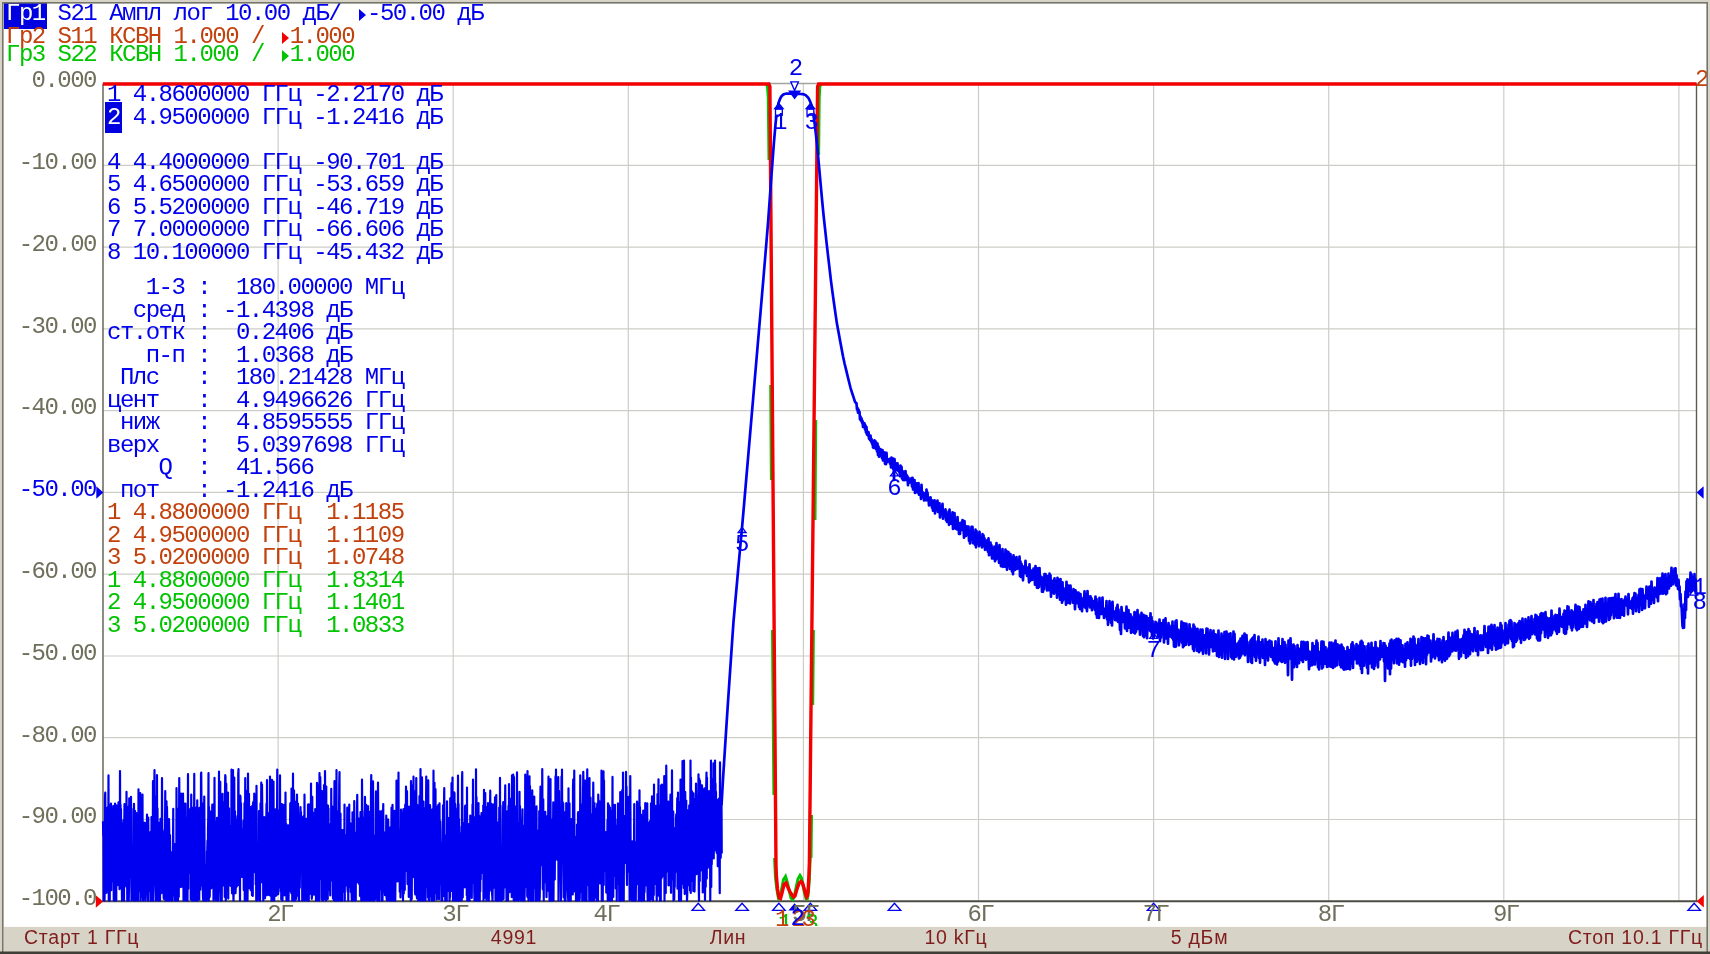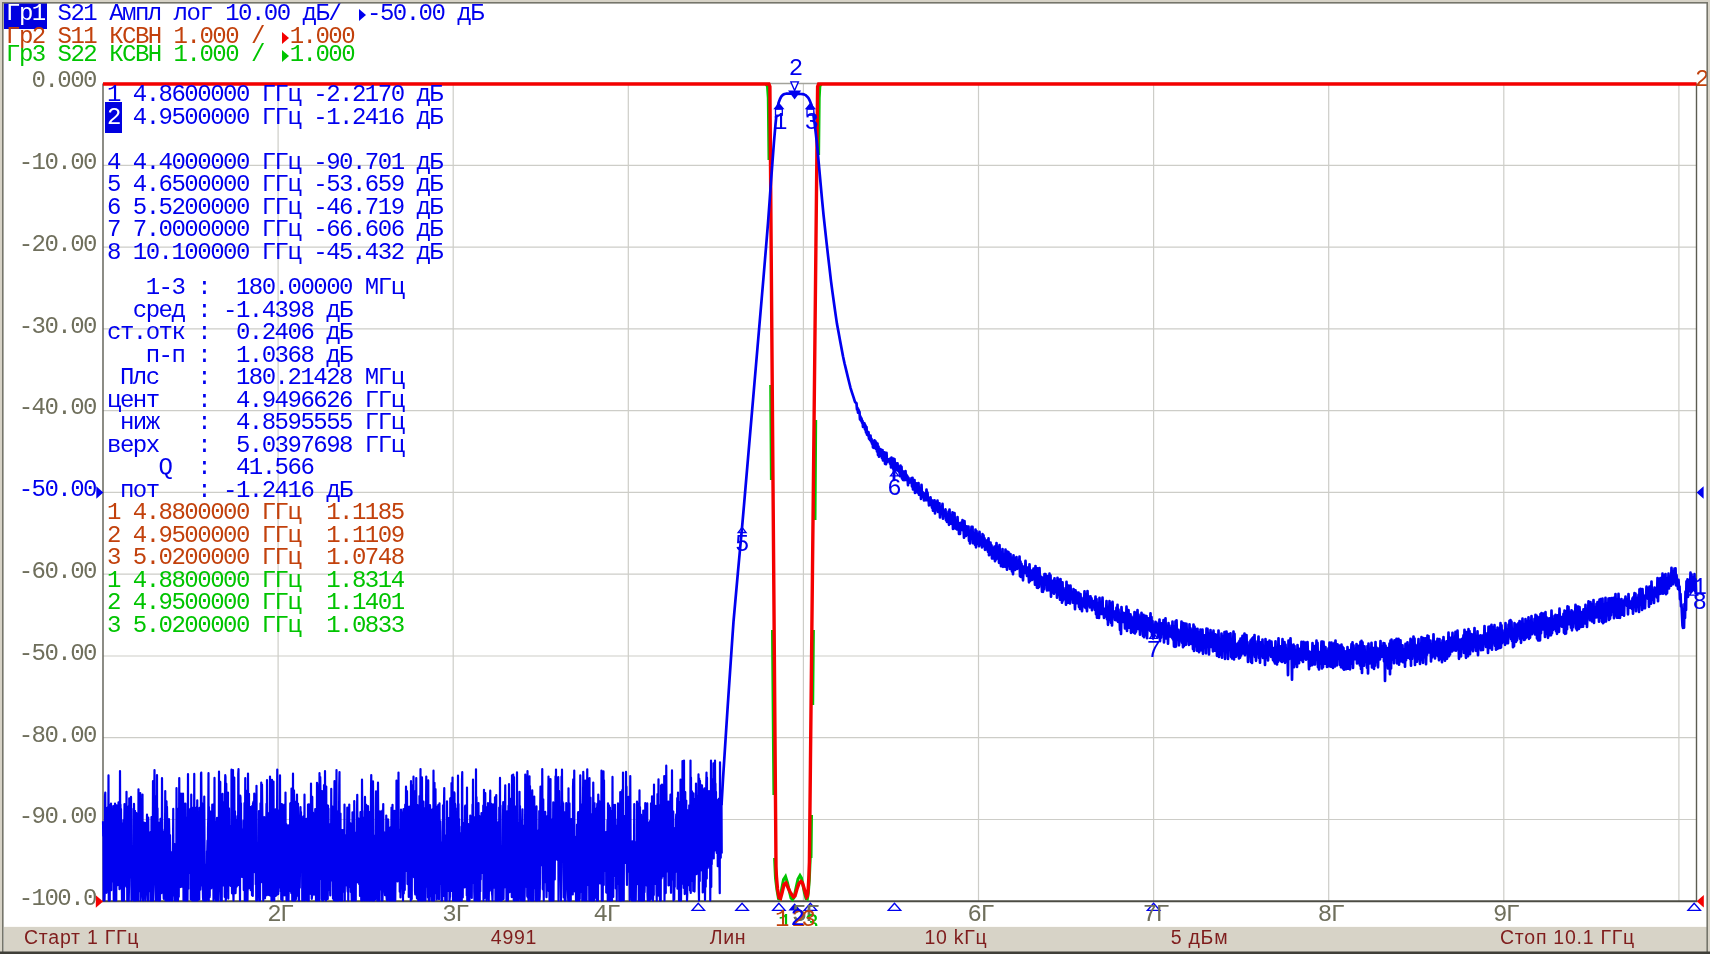--- a/index.html
+++ b/index.html
@@ -128,21 +128,21 @@
 <div class="m r ctr" style="left:788.5px;top:908.6px">2</div>
 <div class="m b ctr" style="left:787.5px;top:907.6px">2</div>
 <div class="m g ctr" style="left:801.5px;top:912.6px">3</div>
 <div class="m r ctr" style="left:798.5px;top:908.6px">3</div>
 <div id="sbar"></div>
 <div class="s" style="left:24px">Старт 1 ГГц</div>
 <div class="s ctr" style="left:450px;width:128px">4991</div>
 <div class="s ctr" style="left:690px;width:76px">Лин</div>
 <div class="s ctr" style="left:900px;width:112px">10 kГц</div>
 <div class="s ctr" style="left:1140px;width:119px">5 дБм</div>
-<div class="s" style="left:1500px;width:203px;">Стоп 10.1 ГГц</div>
+<div class="s" style="left:1500px;width:203px;text-align:right">Стоп 10.1 ГГц</div>
 <svg id="frame" width="1710" height="954" viewBox="0 0 1710 954">
 <rect x="0" y="0" width="1710" height="2" fill="#d7d3c7"></rect>
 <rect x="0" y="0" width="2" height="954" fill="#d7d3c7"></rect>
 <rect x="1708" y="0" width="2" height="954" fill="#d7d3c7"></rect>
 <rect x="2" y="2" width="1706" height="1.6" fill="#75756a"></rect>
 <rect x="2" y="2" width="1.6" height="950" fill="#75756a"></rect>
 <rect x="1706.4" y="2" width="1.6" height="950" fill="#75756a"></rect>
 <rect x="0" y="951.5" width="1710" height="2.5" fill="#3f3f38"></rect>
 </svg>
 </div>

